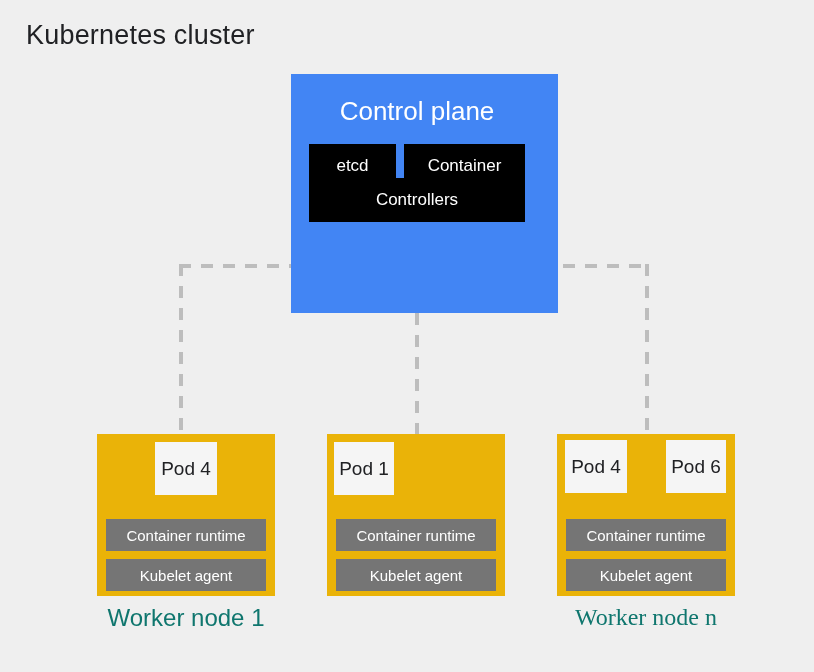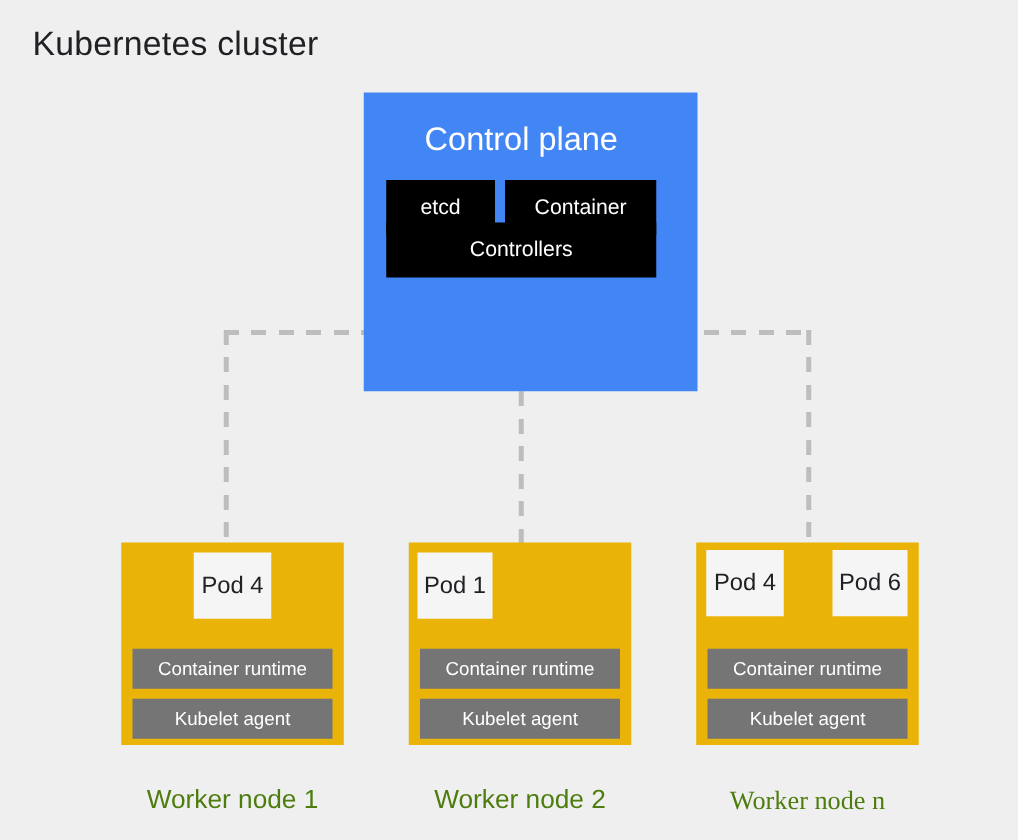--- a/index.html
+++ b/index.html
@@ -120,25 +120,25 @@
     white-space: nowrap;
     left: 9px;
     width: 160px;
     height: 32px;
   }
   .nb-runtime { top: 85px; }
   .nb-kubelet { top: 125px; }
 
   .node-label {
     position: absolute;
-    top: 628px;
+    top: 604px;
     width: 178px;
     text-align: center;
-    color: #4d7c0f;
-    font-size: 21px;
+    color: #0f766e;
+    font-size: 24px;
     white-space: nowrap;
   }
   .nl-1 { left: 97px;  }
   .nl-2 { left: 327px; }
   .nl-3 { left: 557px; font-family: Liberation Serif, serif; }
 </style>
 </head>
 <body>
 
 <div id="stage">
@@ -177,16 +177,15 @@
   <div class="pod" style="left:334px; top:442px; width:60px;">Pod 1</div>
 
   <div class="node node-3">
     <div class="node-box nb-runtime">Container runtime</div>
     <div class="node-box nb-kubelet">Kubelet agent</div>
   </div>
   <div class="pod" style="left:565px; top:440px; width:62px;">Pod 4</div>
   <div class="pod" style="left:666px; top:440px; width:60px;">Pod 6</div>
 
   <div class="node-label nl-1">Worker node 1</div>
-  <div class="node-label nl-2">Worker node 2</div>
   <div class="node-label nl-3">Worker node n</div>
 
 </div>
 
 </body></html>

